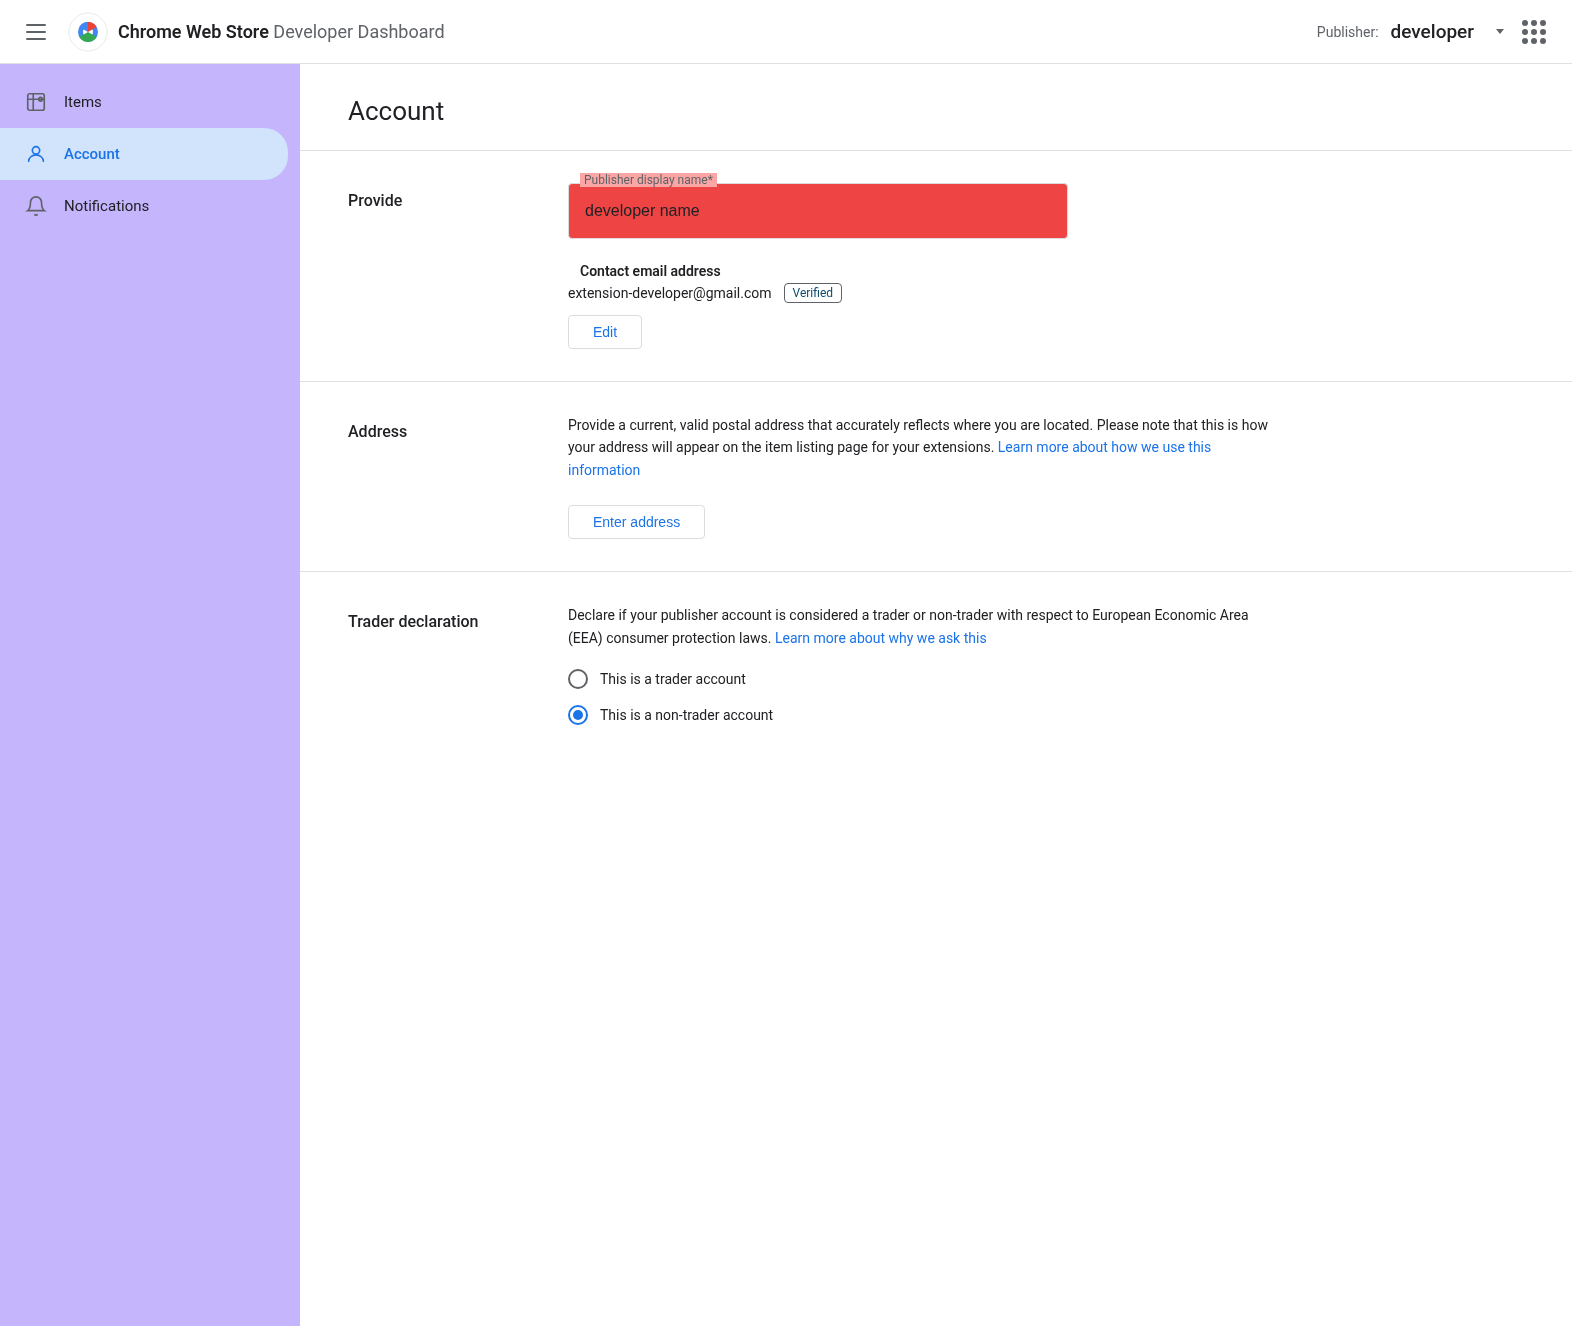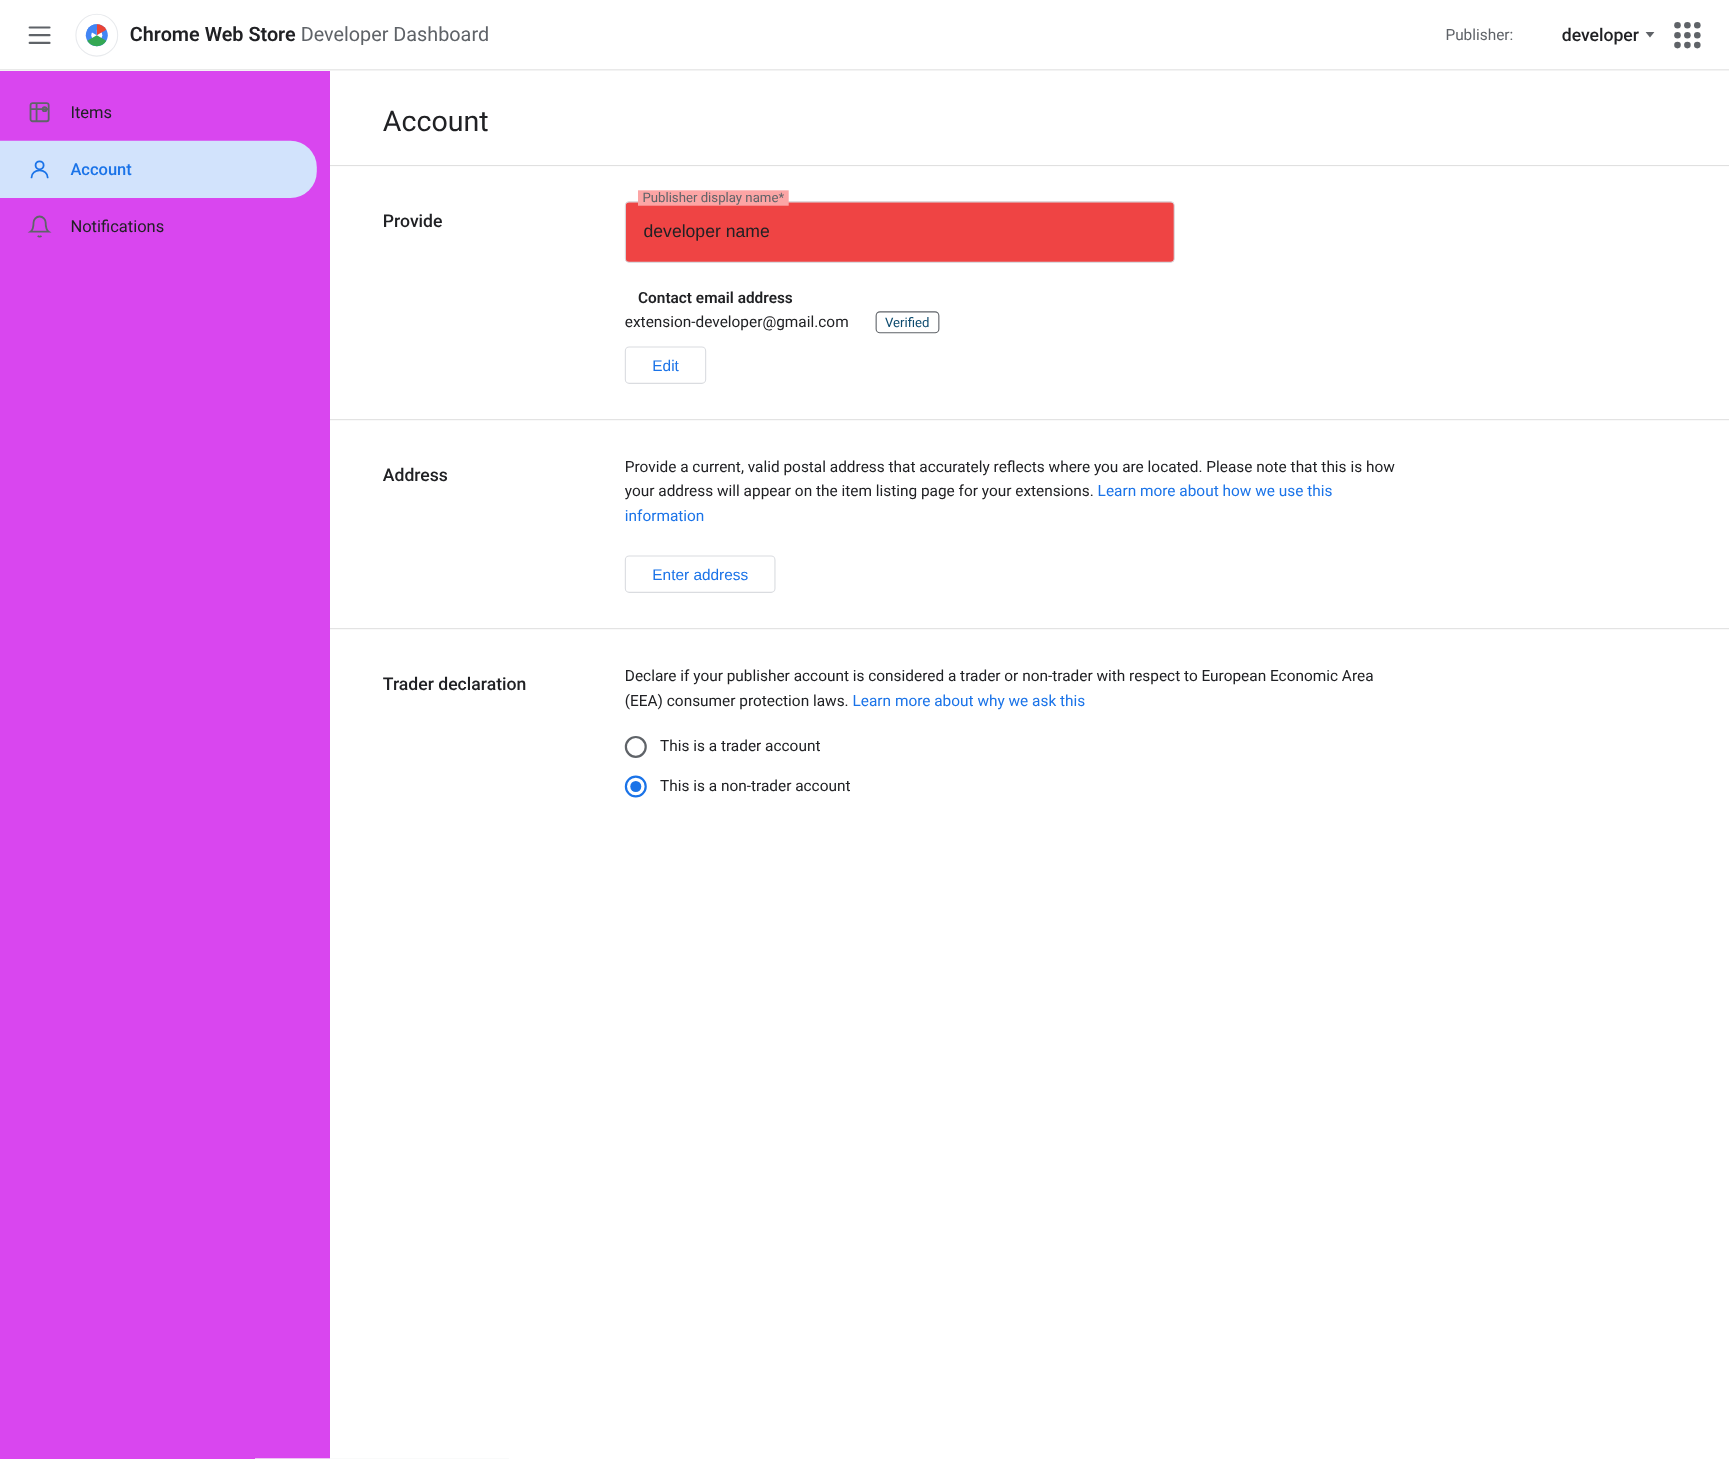--- a/index.html
+++ b/index.html
@@ -64,25 +64,24 @@
       align-items: center;
       gap: 12px;
     }
     .publisher-label {
       color: #5f6368;
       font-size: 14px;
     }
     .publisher-dropdown {
       display: flex;
       align-items: center;
-      gap: 4px;
-      cursor: pointer;
-      font-size: 16px;
+      gap: 20px;
+      cursor: pointer;
+      font-size: 19px;
       font-weight: 500;
-      margin-left: 32px;
     }
     .chevron-down {
       width: 0; height: 0;
       border-left: 4px solid transparent;
       border-right: 4px solid transparent;
       border-top: 5px solid #5f6368;
       margin-left: 2px;
     }
     .grid-icon {
       display: grid;
@@ -103,21 +102,21 @@
     .layout {
       display: flex;
       margin-top: 64px;
       min-height: calc(100vh - 64px);
     }
 
     
     .sidebar {
       width: 300px;
       min-width: 300px;
-      background: #d946ef;
+      background: #c4b5fd;
       padding-top: 12px;
     }
     .sidebar-item {
       display: flex;
       align-items: center;
       gap: 16px;
       padding: 14px 24px;
       cursor: pointer;
       border-radius: 0 24px 24px 0;
       margin-right: 12px;
@@ -207,21 +206,21 @@
     .contact-email-label {
       font-size: 14px;
       font-weight: 600;
       color: #202124;
       margin-bottom: 4px;
       margin-left: 12px;
     }
     .contact-email-row {
       display: flex;
       align-items: center;
-      gap: 24px;
+      gap: 12px;
       margin-bottom: 12px;
     }
     .email-address {
       font-size: 14px;
       color: #202124;
     }
     .verified-badge {
       background: transparent;
       border: 1px solid #5f6368;
       border-radius: 4px;

